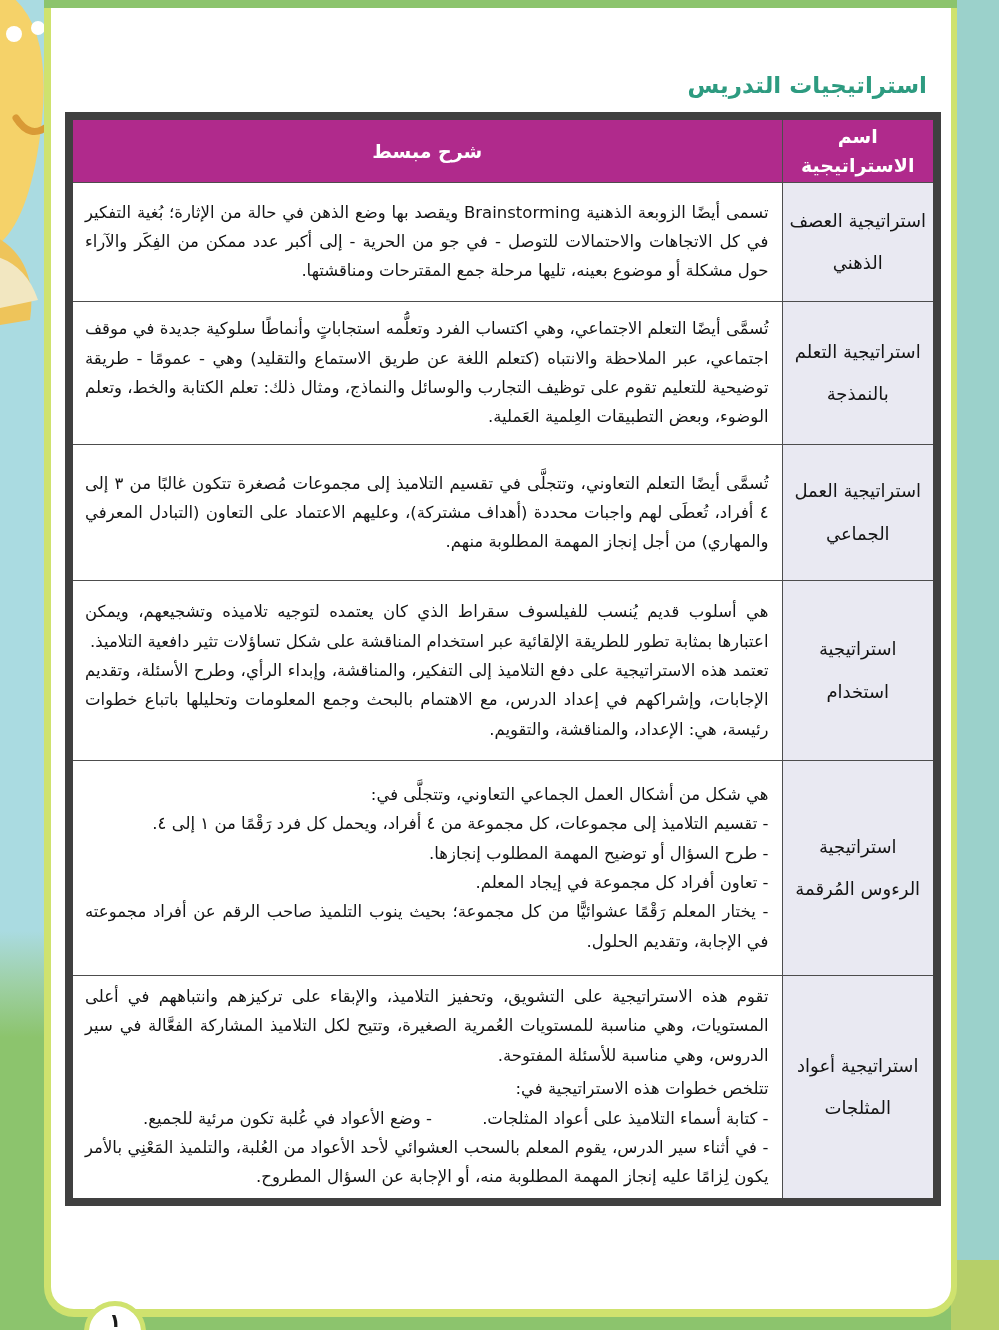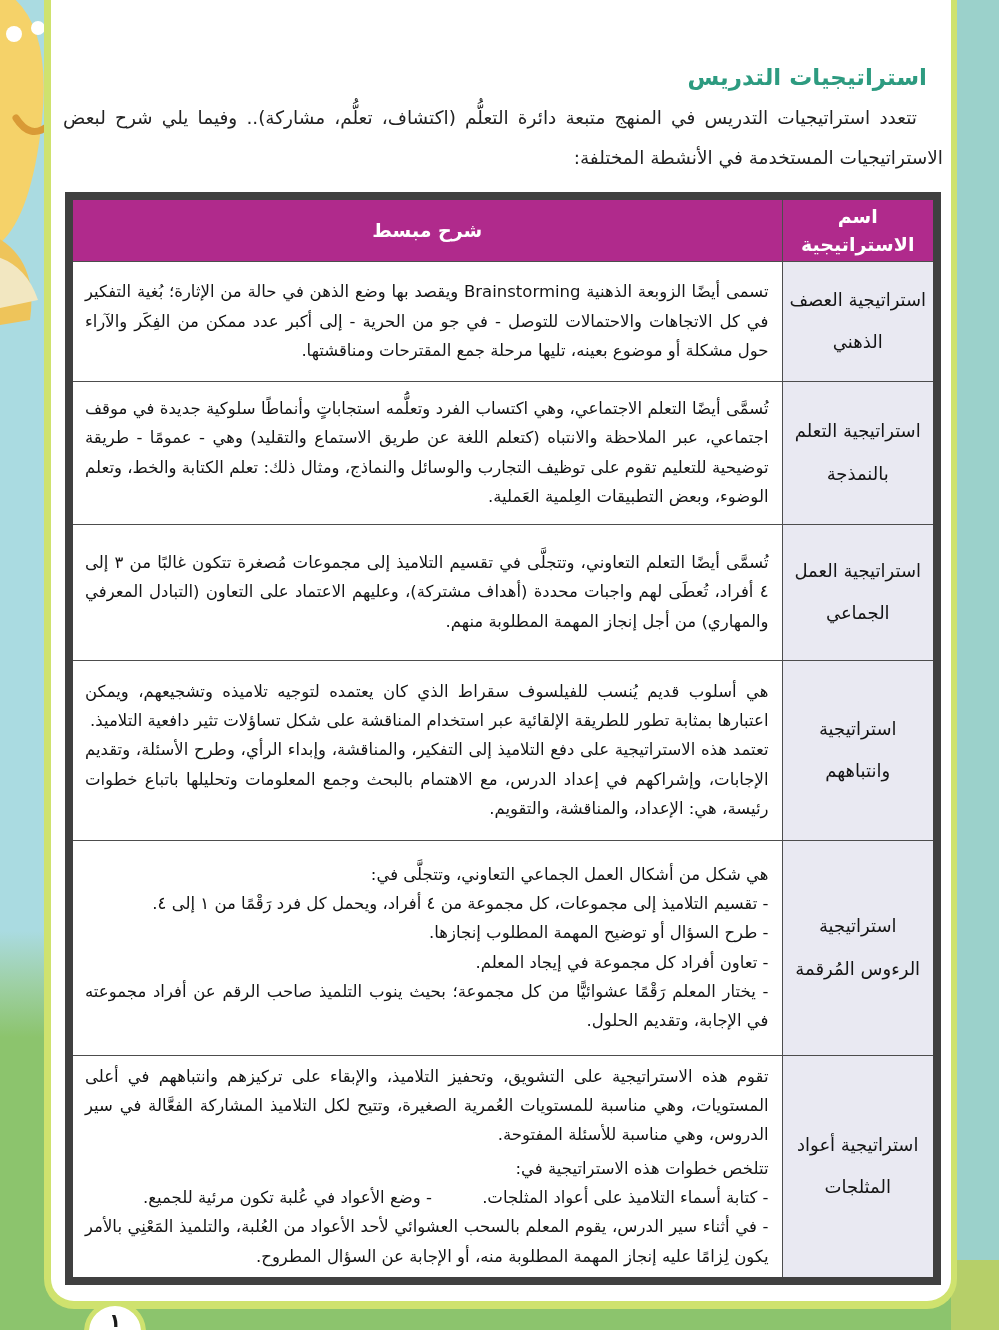--- a/index.html
+++ b/index.html
@@ -23,21 +23,21 @@
   .right-strip {
     position: absolute; right: 0; top: 0; width: 42px; height: 1262px;
     background: #9bd1cb; z-index: 1;
   }
   .corner-olive {
     position: absolute; right: 0; bottom: 0; width: 48px; height: 70px;
     background: #b6cf69; z-index: 1;
   }
   
   .page {
-    position: absolute; left: 44px; top: 0; width: 913px; height: 1309px;
+    position: absolute; left: 44px; top: 8px; width: 913px; height: 1309px;
     background: #ffffff;
     border-left: 7px solid #cfe26e;
     border-right: 6px solid #cfe26e;
     border-bottom: 8px solid #cfe26e;
     border-radius: 0 0 30px 30px;
     z-index: 3;
   }
   .page-num-badge {
     position: absolute; left: 84px; top: 1301px; width: 62px; height: 62px;
     border-radius: 50%;
@@ -127,21 +127,20 @@
   <path d="M16,118 Q30,140 48,126" stroke="#d99a36" stroke-width="7" fill="none" stroke-linecap="round"></path>
   <path d="M-10,255 Q25,262 38,300 L-10,310 Z" fill="#f2e7c1"></path>
 </svg>
 
 <div class="right-strip"></div>
 <div class="corner-olive"></div>
 
 <div class="page">
   <h1 class="title">استراتيجيات التدريس</h1>
 
-  <p class="intro">تتعدد استراتيجيات التدريس في المنهج متبعة دائرة التعلُّم (اكتشاف، تعلُّم، مشاركة).. وفيما يلي شرح لبعض الاستراتيجيات المستخدمة في الأنشطة المختلفة:</p>
 
   <div class="table-wrap">
     <table class="strategies">
       <colgroup>
           <col class="c-name">
           <col class="c-desc">
         </colgroup>
       <thead>
         <tr>
           <th>اسم الاستراتيجية</th>
@@ -161,21 +160,21 @@
             <p class="para">تُسمَّى أيضًا التعلم الاجتماعي، وهي اكتساب الفرد وتعلُّمه استجاباتٍ وأنماطًا سلوكية جديدة في موقف اجتماعي، عبر الملاحظة والانتباه (كتعلم اللغة عن طريق الاستماع والتقليد) وهي - عمومًا - طريقة توضيحية للتعليم تقوم على توظيف التجارب والوسائل والنماذج، ومثال ذلك: تعلم الكتابة والخط، وتعلم الوضوء، وبعض التطبيقات العِلمية العَملية.</p>
           </td>
         </tr>
         <tr class="h3">
           <td class="name">استراتيجية العمل الجماعي</td>
           <td class="desc">
             <p class="para">تُسمَّى أيضًا التعلم التعاوني، وتتجلَّى في تقسيم التلاميذ إلى مجموعات مُصغرة تتكون غالبًا من ٣ إلى ٤ أفراد، تُعطَى لهم واجبات محددة (أهداف مشتركة)، وعليهم الاعتماد على التعاون (التبادل المعرفي والمهاري) من أجل إنجاز المهمة المطلوبة منهم.</p>
           </td>
         </tr>
         <tr class="h4">
-          <td class="name">استراتيجية وانتباههم</td>
+          <td class="name">استراتيجية استخدام</td>
           <td class="desc">
             <p class="para">هي أسلوب قديم يُنسب للفيلسوف سقراط الذي كان يعتمده لتوجيه تلاميذه وتشجيعهم، ويمكن اعتبارها بمثابة تطور للطريقة الإلقائية عبر استخدام المناقشة على شكل تساؤلات تثير دافعية التلاميذ.</p>
             <p class="para">تعتمد هذه الاستراتيجية على دفع التلاميذ إلى التفكير، والمناقشة، وإبداء الرأي، وطرح الأسئلة، وتقديم الإجابات، وإشراكهم في إعداد الدرس، مع الاهتمام بالبحث وجمع المعلومات وتحليلها باتباع خطوات رئيسة، هي: الإعداد، والمناقشة، والتقويم.</p>
           </td>
         </tr>
         <tr class="h5">
           <td class="name">استراتيجية الرءوس المُرقمة</td>
           <td class="desc">
             <p class="para">هي شكل من أشكال العمل الجماعي التعاوني، وتتجلَّى في:</p>
             <p class="para">- تقسيم التلاميذ إلى مجموعات، كل مجموعة من ٤ أفراد، ويحمل كل فرد رَقْمًا من ١ إلى ٤.</p>

